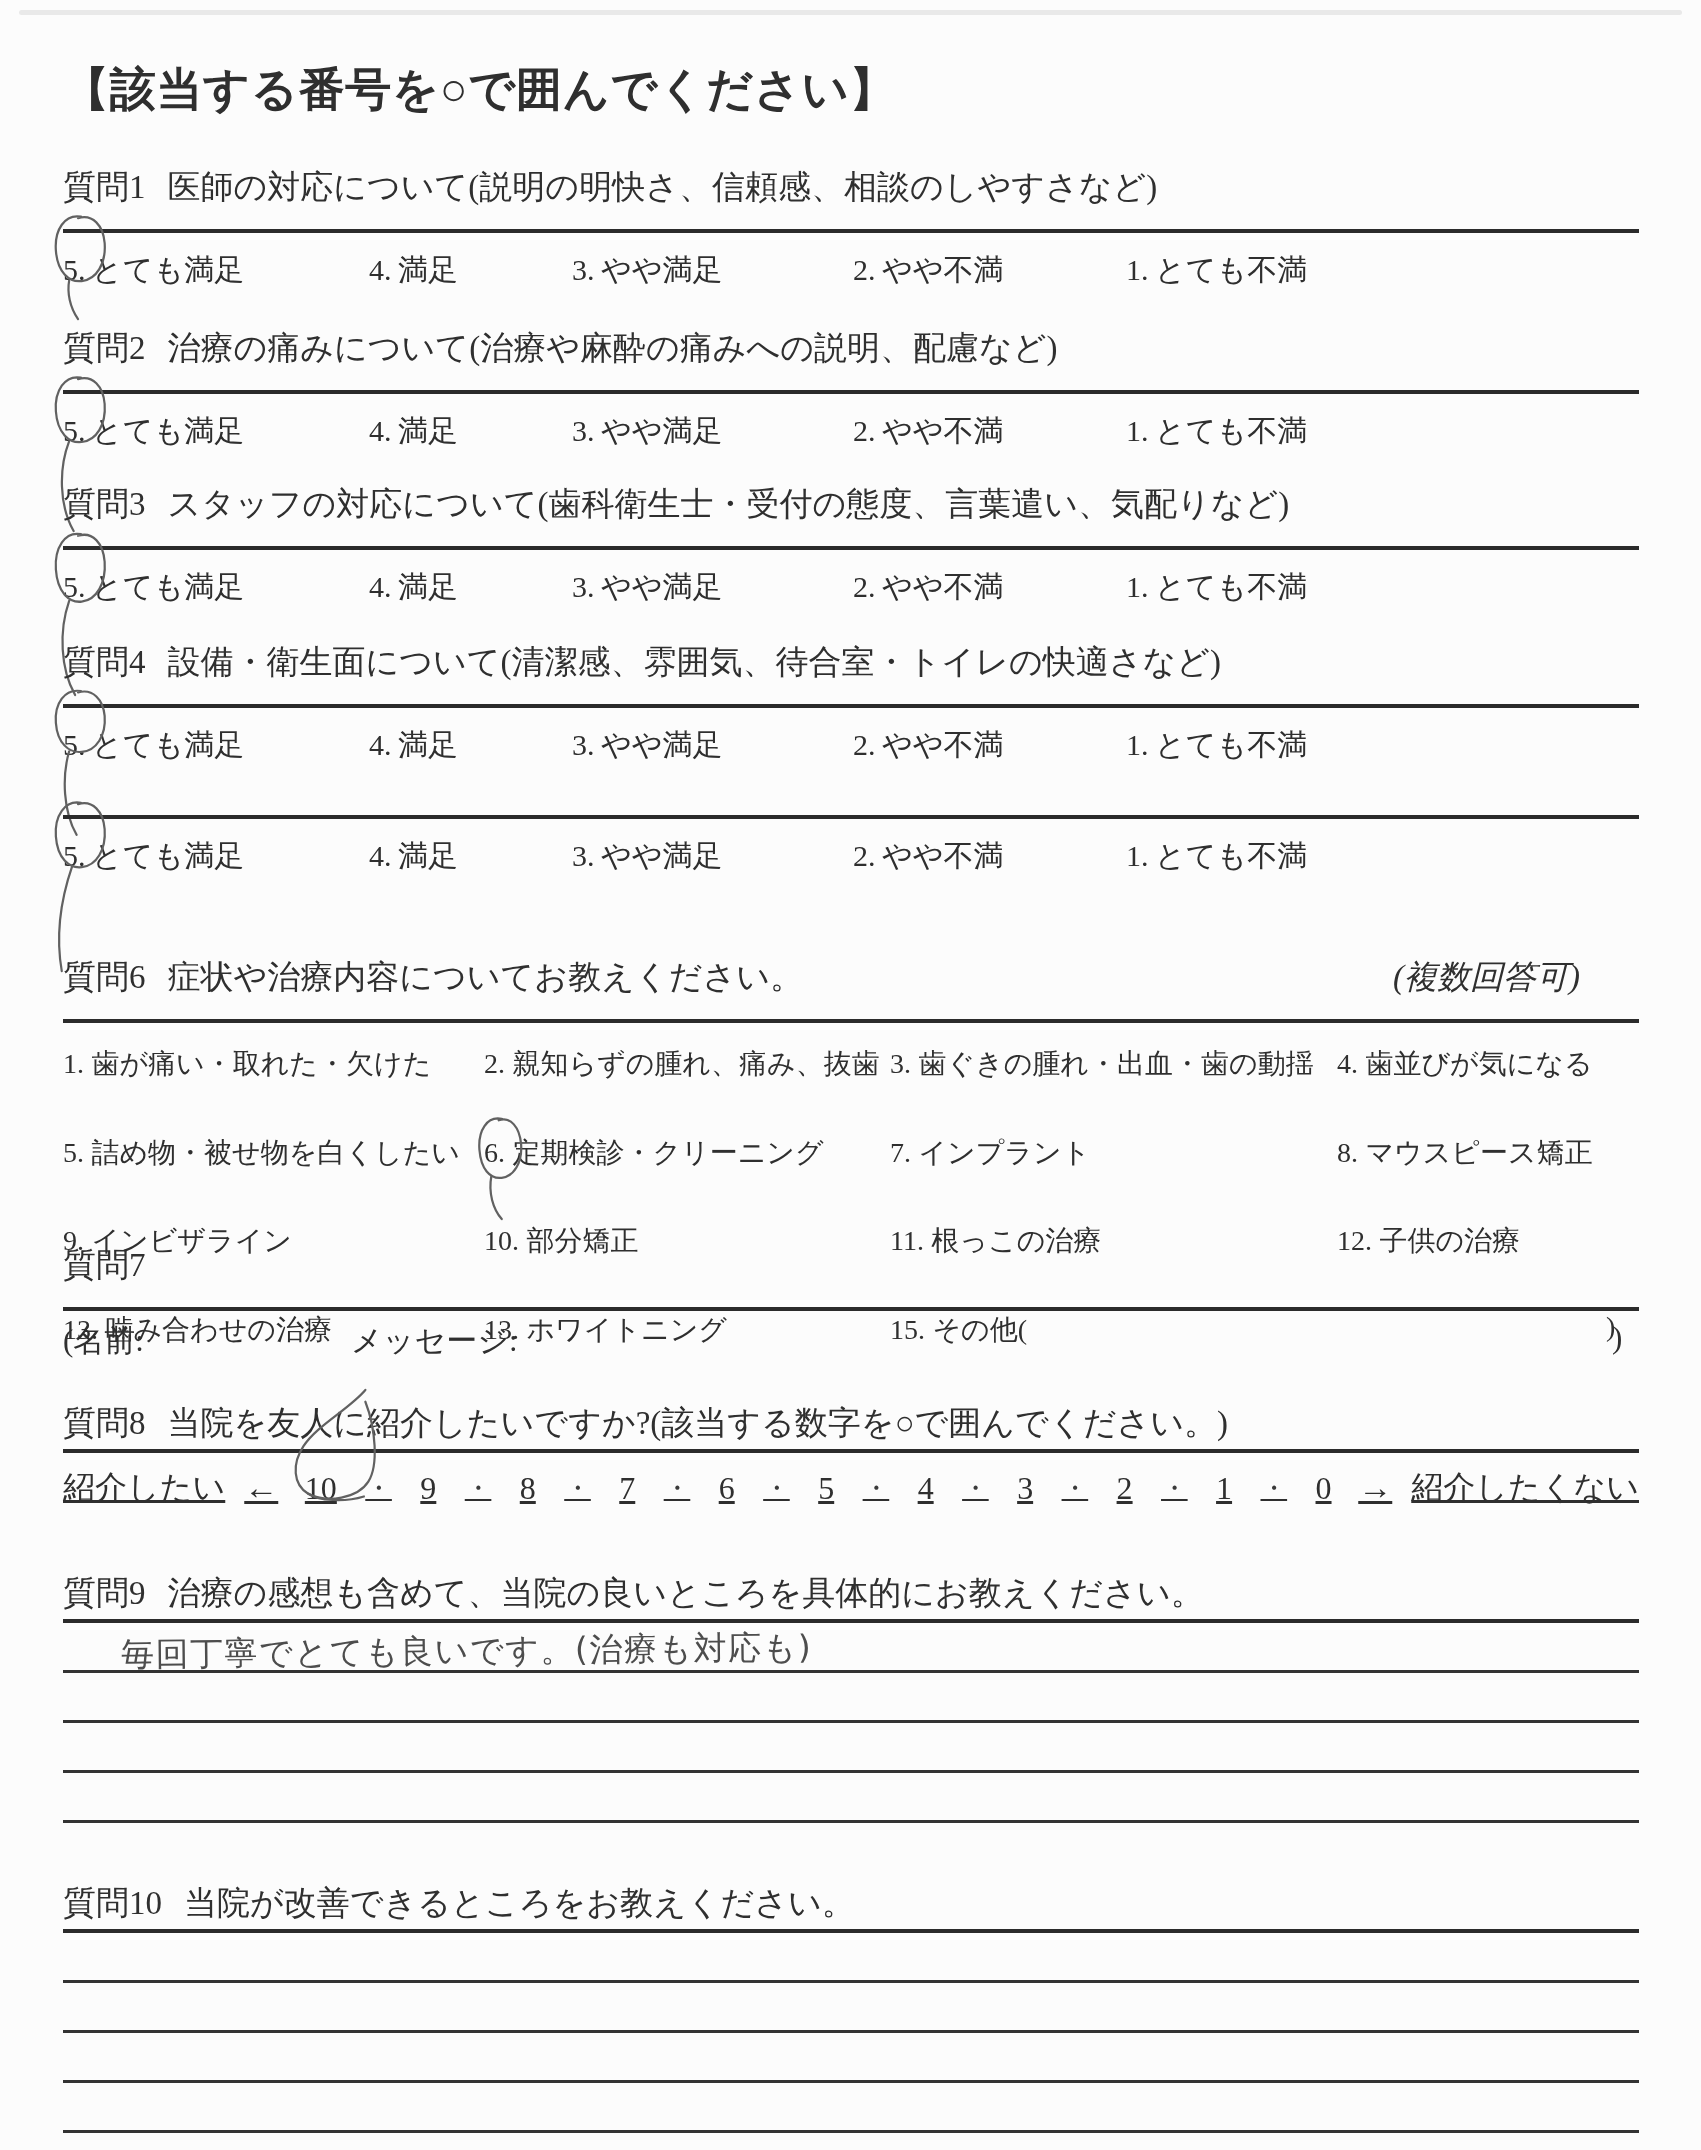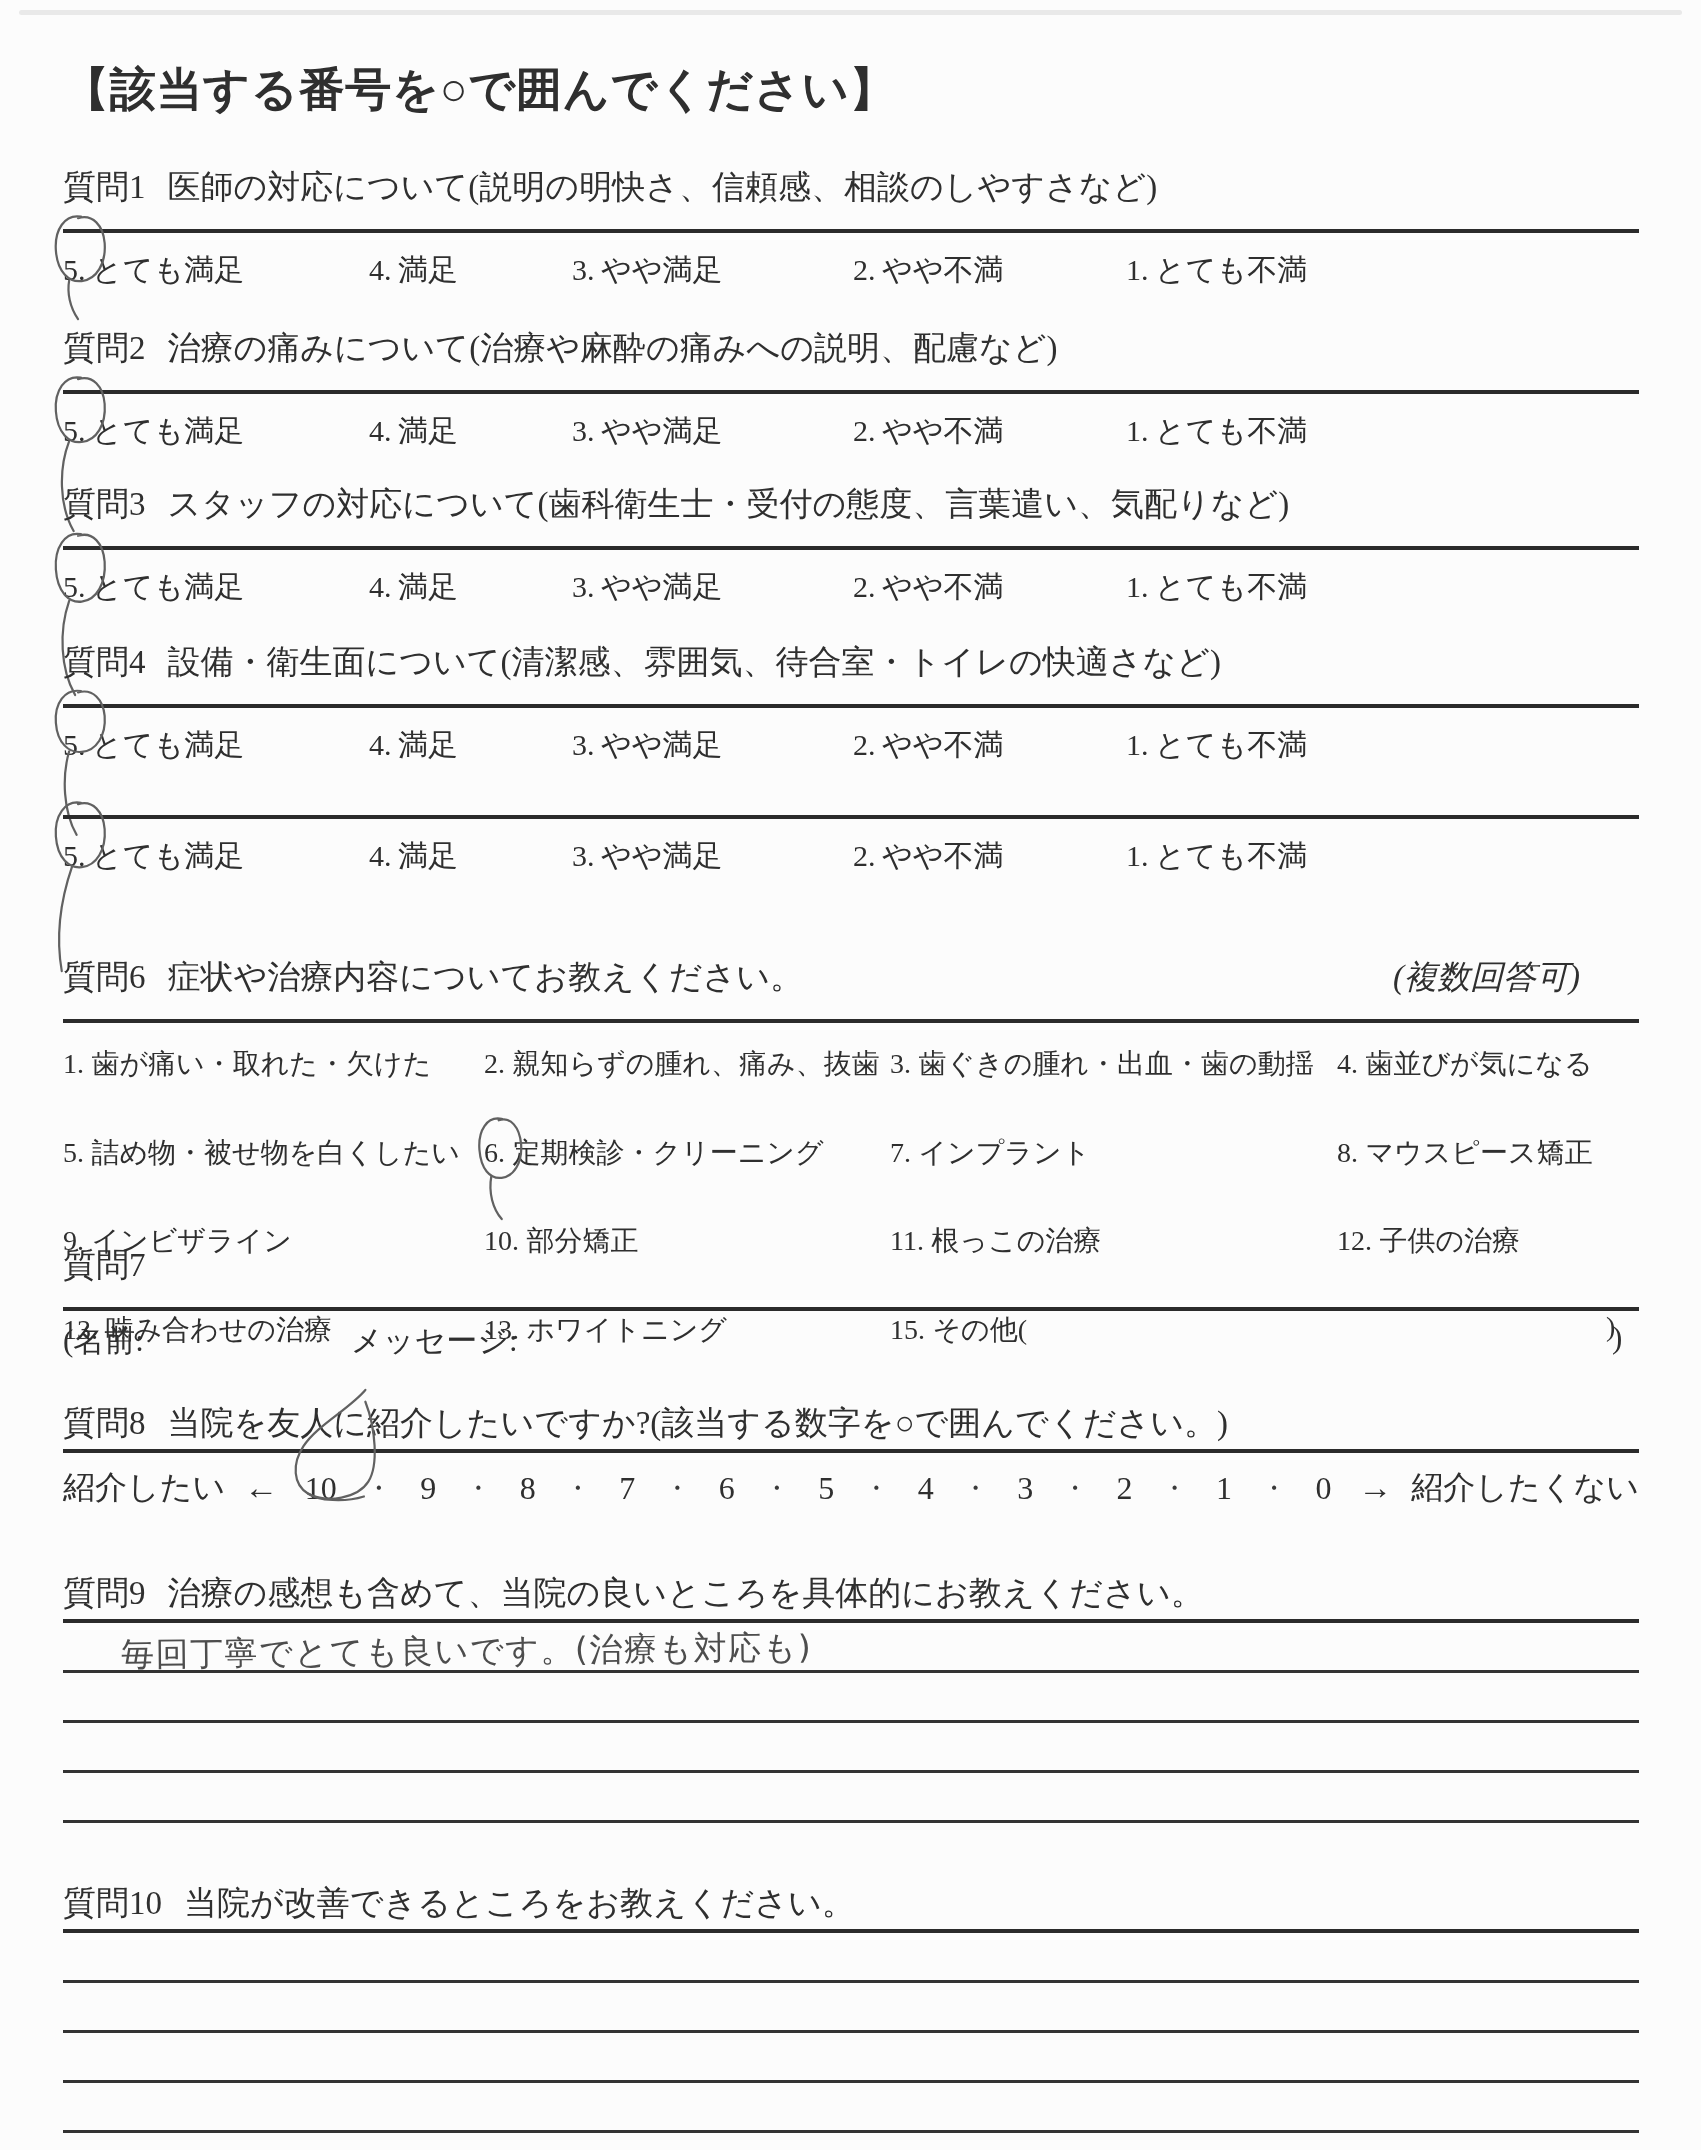--- a/index.html
+++ b/index.html
@@ -35,21 +35,21 @@
   .pc-q6 { left:-11.8px; top:-23.6px; width:58px; height:112px; }
   .pc-q8 { left:-31px; top:-86px; width:112px; height:148px; }
 
   .q6-items { position:relative; height:413px; font-size:28px; }
   .q6-item { position:absolute; white-space:nowrap; }
   .q6-item .num { margin-right:7.4px; }
 
   .q7-row { position:relative; height:62px; font-size:31px; margin-top:7.4px; }
   .q7-row span { position:absolute; top:2px; white-space:nowrap; }
 
-  .q8-row { display:flex; align-items:center; margin-top:13.3px; font-size:32px; white-space:nowrap; }
+  .q8-row { display:flex; align-items:center; margin-top:13.3px; font-size:32px; white-space:nowrap;text-decoration:underline; }
   .q8-left-label { margin-right:19px; }
   .q8-right-label { margin-left:19px; }
   .q8-arrow { font-size:34px; }
   .q8-scale { flex:1; display:flex; justify-content:space-between; align-items:center; margin:0 26.6px; }
   .q8-num { position:relative; }
   .q8-dot { font-size:26.6px; color:#3a3a3a; }
 
   .ans-row { height:47px; border-bottom:3px solid #333333; position:relative; }
   .handwriting {
     position:absolute; left:58px; top:5.9px;

